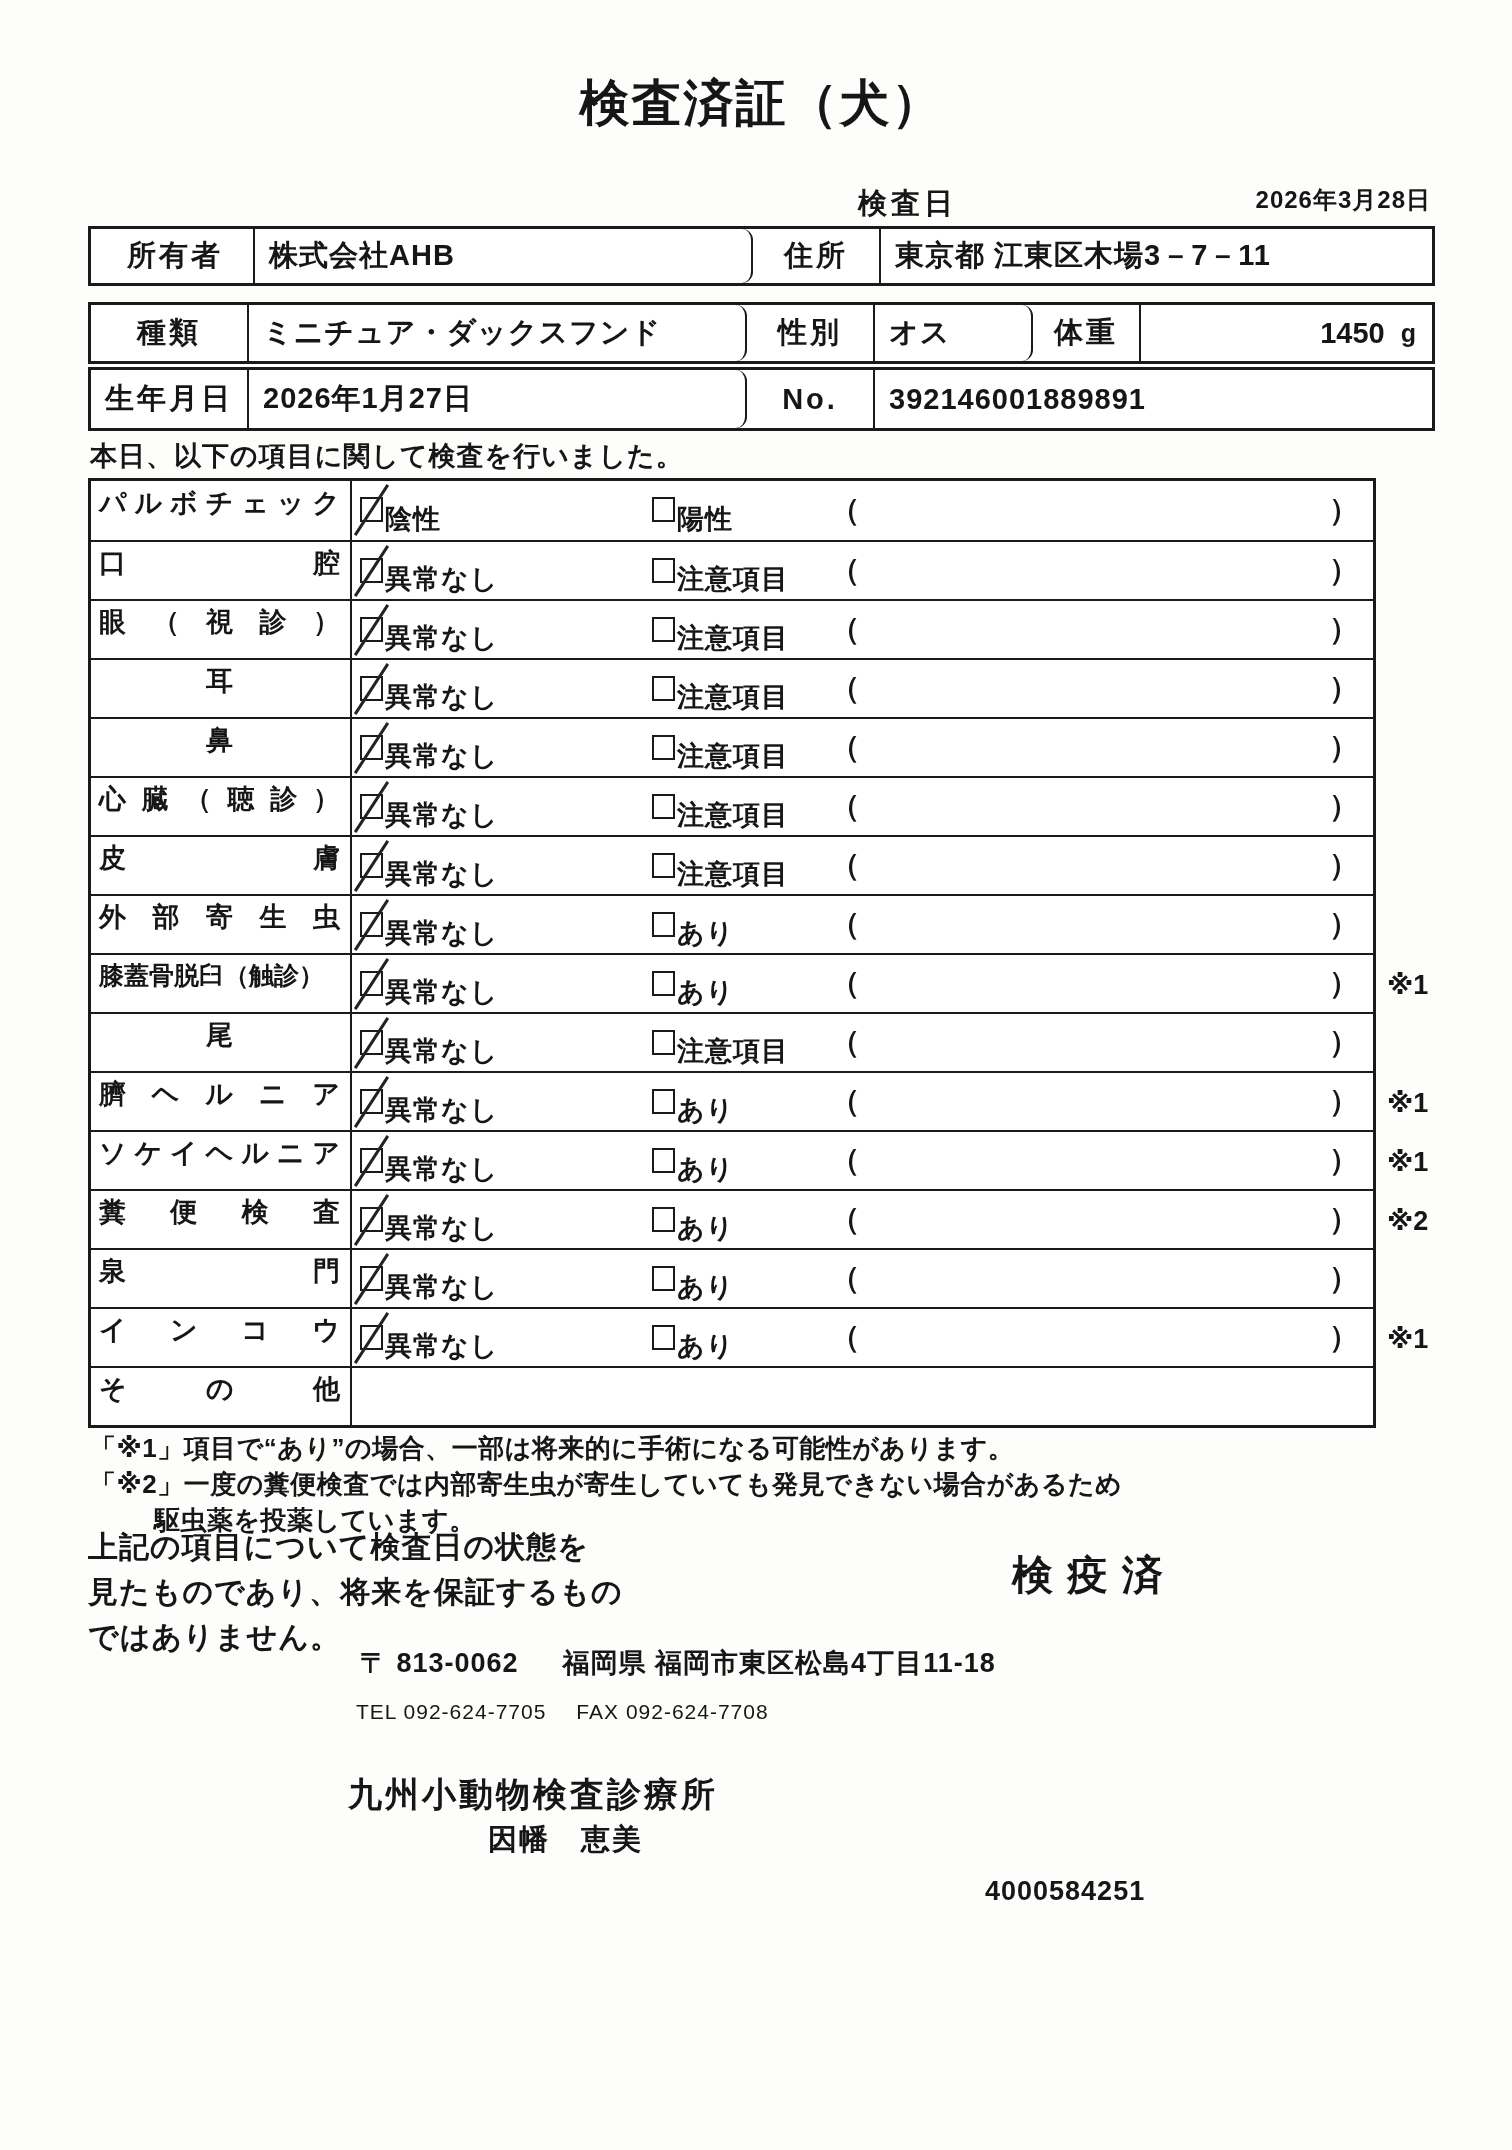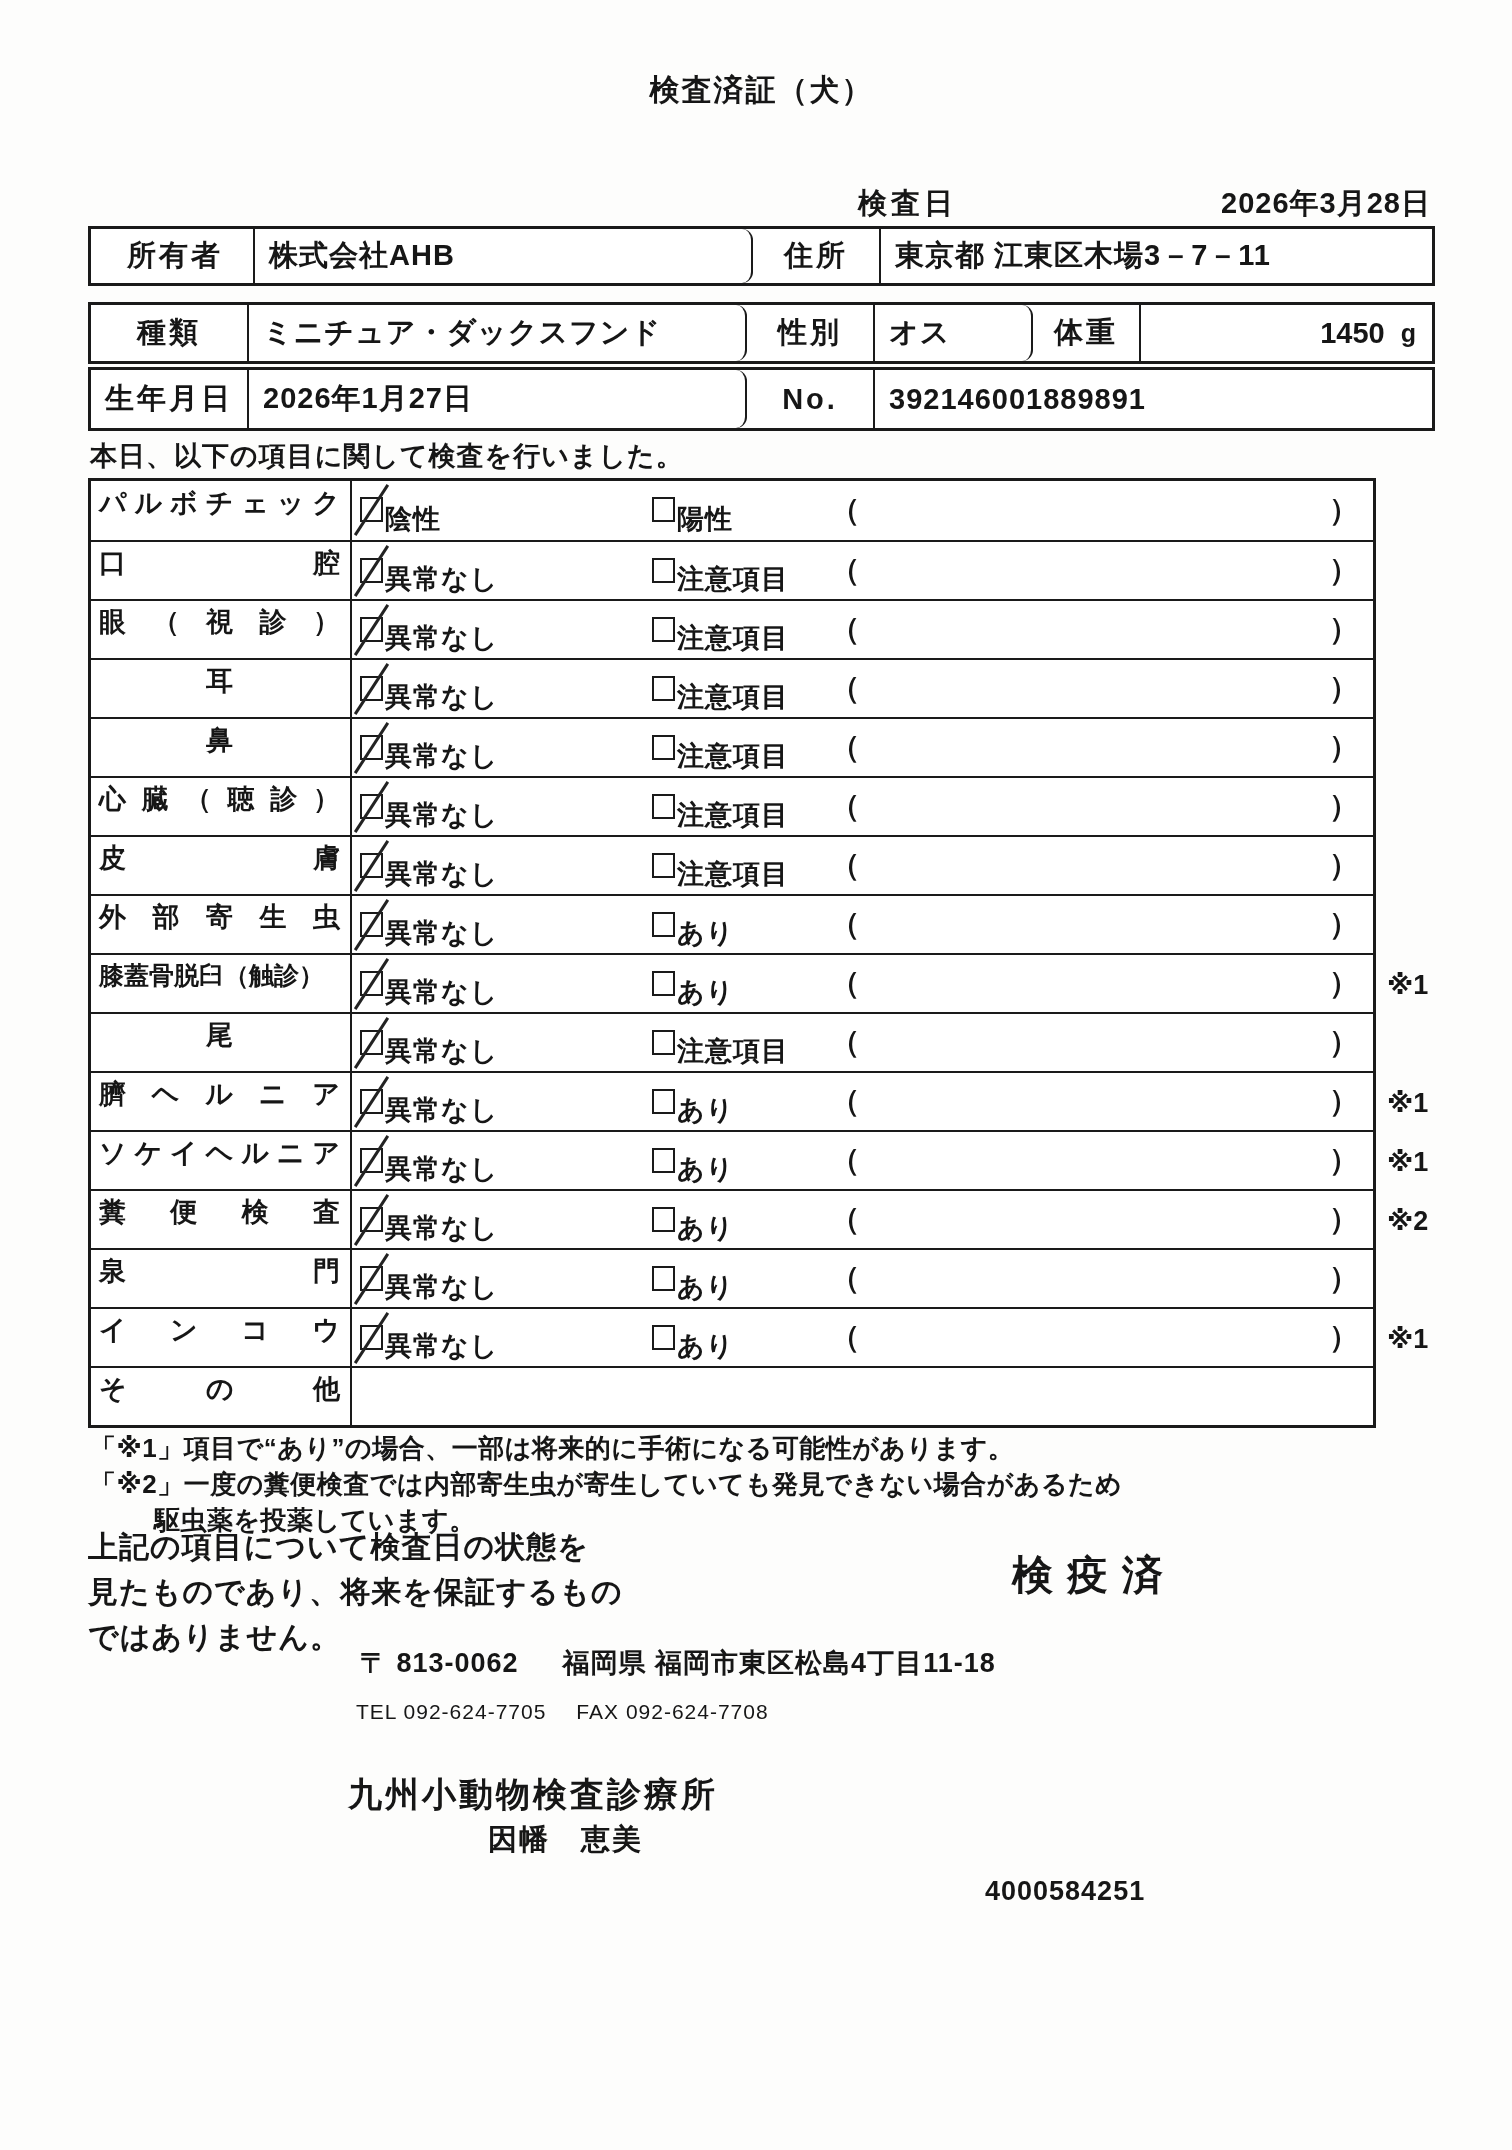--- a/index.html
+++ b/index.html
@@ -3,25 +3,25 @@
 <meta charset="utf-8">
 <style>
   html,body{margin:0;padding:0;background:#e8e8e8;}
   .page{
     position:relative;width:1512px;height:2150px;background:#fdfdfc;
     font-family:"Liberation Sans","DejaVu Sans",sans-serif;color:#161616;
     overflow:hidden;margin:0 auto;
   }
   .abs{position:absolute;}
   
-  .title{top:70px;left:88px;width:1347px;text-align:center;font-size:30px;font-weight:bold;letter-spacing:2px;}
+  .title{top:70px;left:88px;width:1347px;text-align:center;font-size:50px;font-weight:bold;letter-spacing:2px;}
   
   .daterow{top:184px;left:88px;width:1347px;height:34px;}
   .daterow .dlabel{position:absolute;left:770px;top:0;font-size:29px;font-weight:bold;letter-spacing:4px;}
-  .daterow .dvalue{position:absolute;right:4px;top:0;font-size:29px;font-weight:bold;letter-spacing:1px;}
+  .daterow .dvalue{position:absolute;right:4px;top:0;font-size:24px;font-weight:bold;letter-spacing:1px;}
   
   .itable{left:88px;width:1347px;border:3px solid #1a1a1a;display:flex;box-sizing:border-box;background:#fff;}
   .t1{top:226px;height:60px;padding-left:6px;}
   .t2{top:302px;height:62px;}
   .t3{top:367px;height:64px;}
   .icell{box-sizing:border-box;display:flex;align-items:center;font-size:29px;font-weight:bold;overflow:hidden;white-space:nowrap;}
   .icell.hdr{justify-content:center;letter-spacing:3px;border-right:2px solid #1a1a1a;}
   .icell.val{padding-left:14px;letter-spacing:1px;border-radius:11px;}
   .icell.bord{border-right:2px solid #1a1a1a;}
   .w-label{width:158px;}

